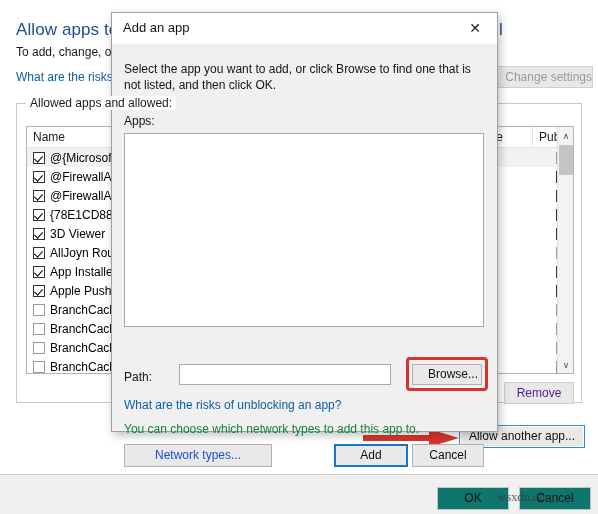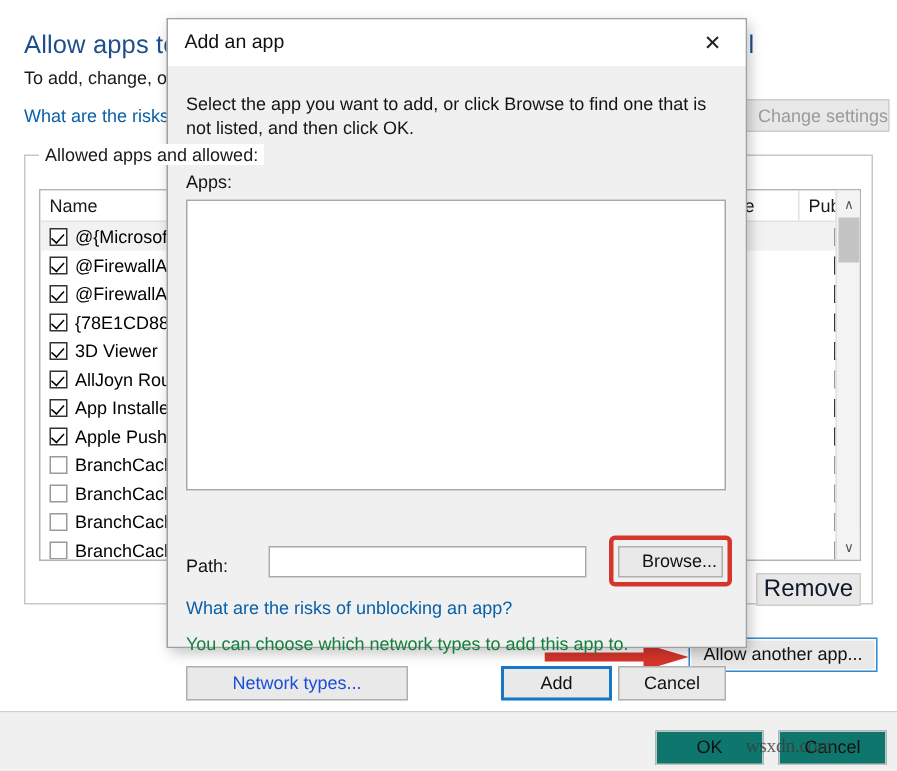--- a/index.html
+++ b/index.html
@@ -186,22 +186,22 @@
     background: #c4c4c4;
   }
 
   
   .details-btn, .remove-btn {
     position: absolute;
     top: 382px;
     width: 70px; height: 22px;
     background: #e8e8e8;
     border: 1px solid #cfcfcf;
-    color: #0f172a;
-    font-size: 16px;
+    color: #4c1d95;
+    font-size: 12px;
     line-height: 20px;
     text-align: center;
     white-space: nowrap;
   }
   .details-btn { left: 425px; }
   .remove-btn  { left: 504px; }
 
   .allow-another-btn {
     position: absolute;
     left: 459px; top: 425px;

